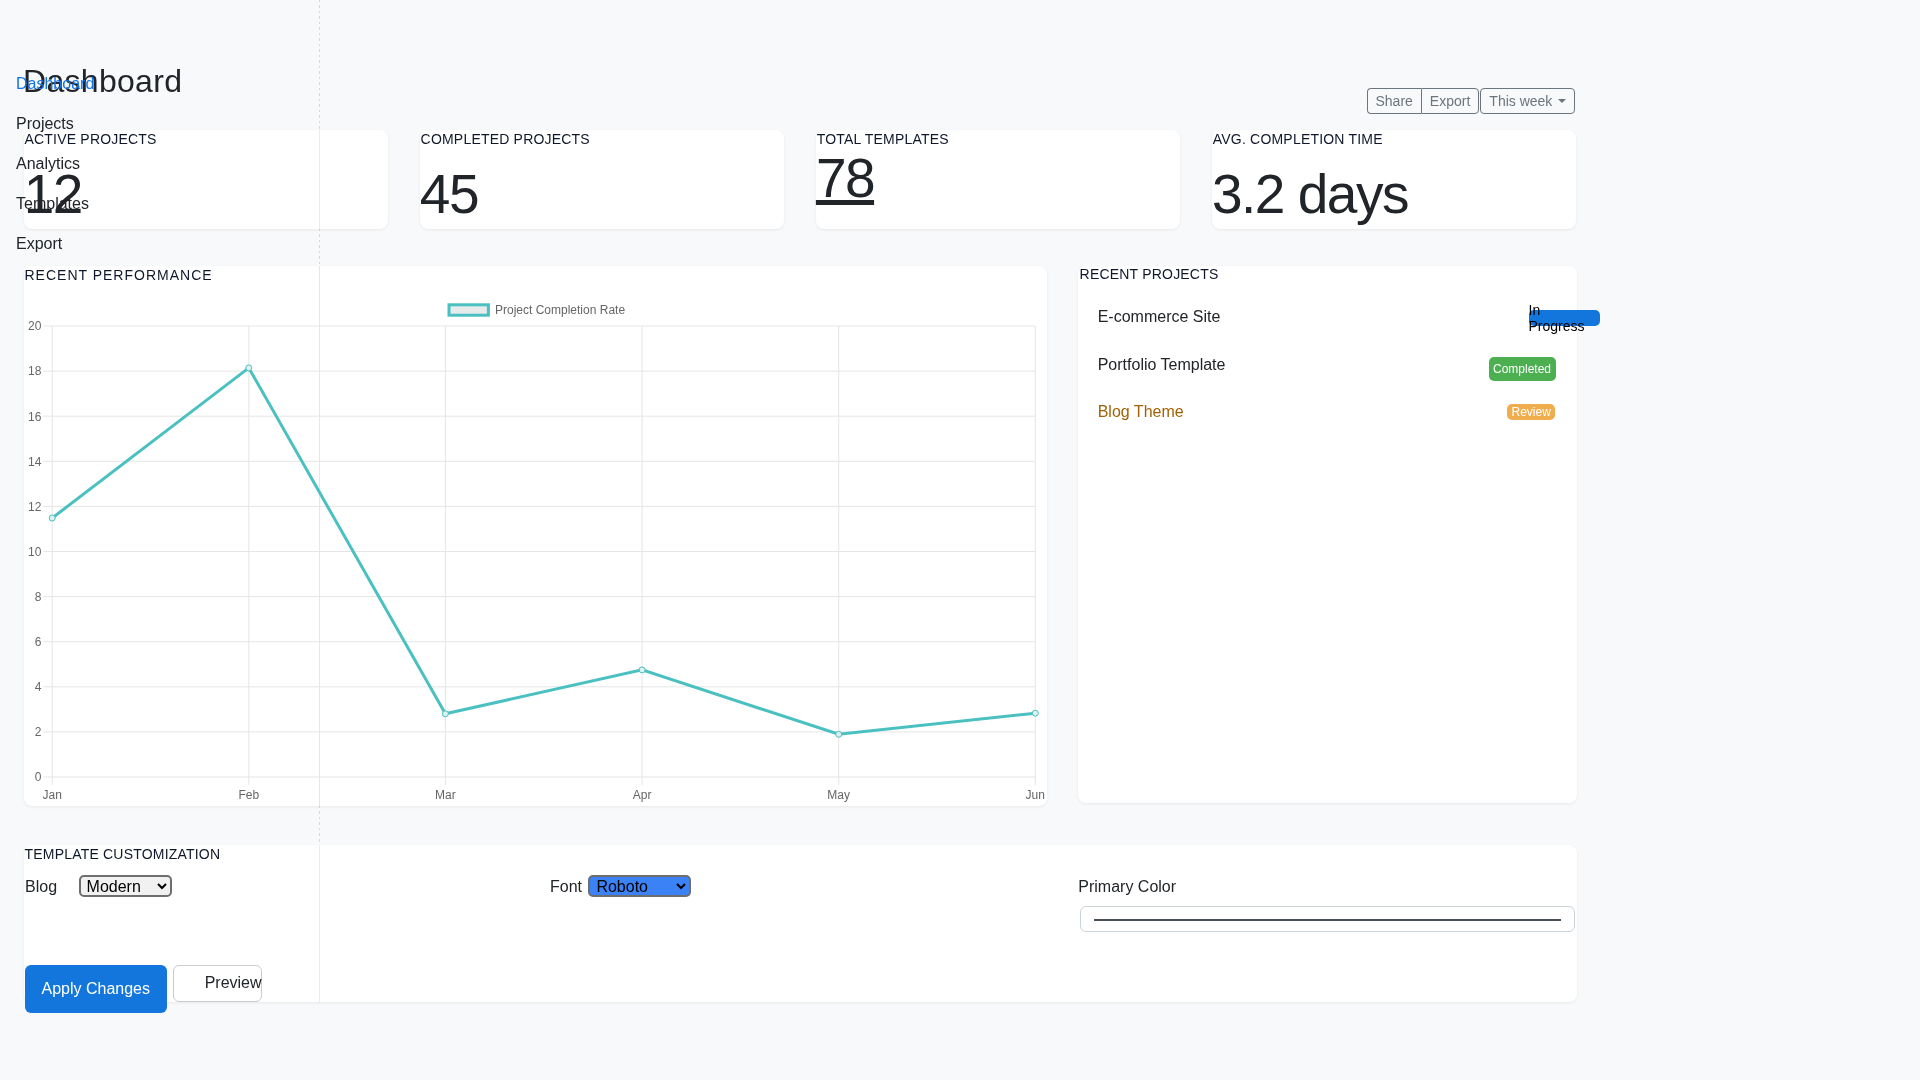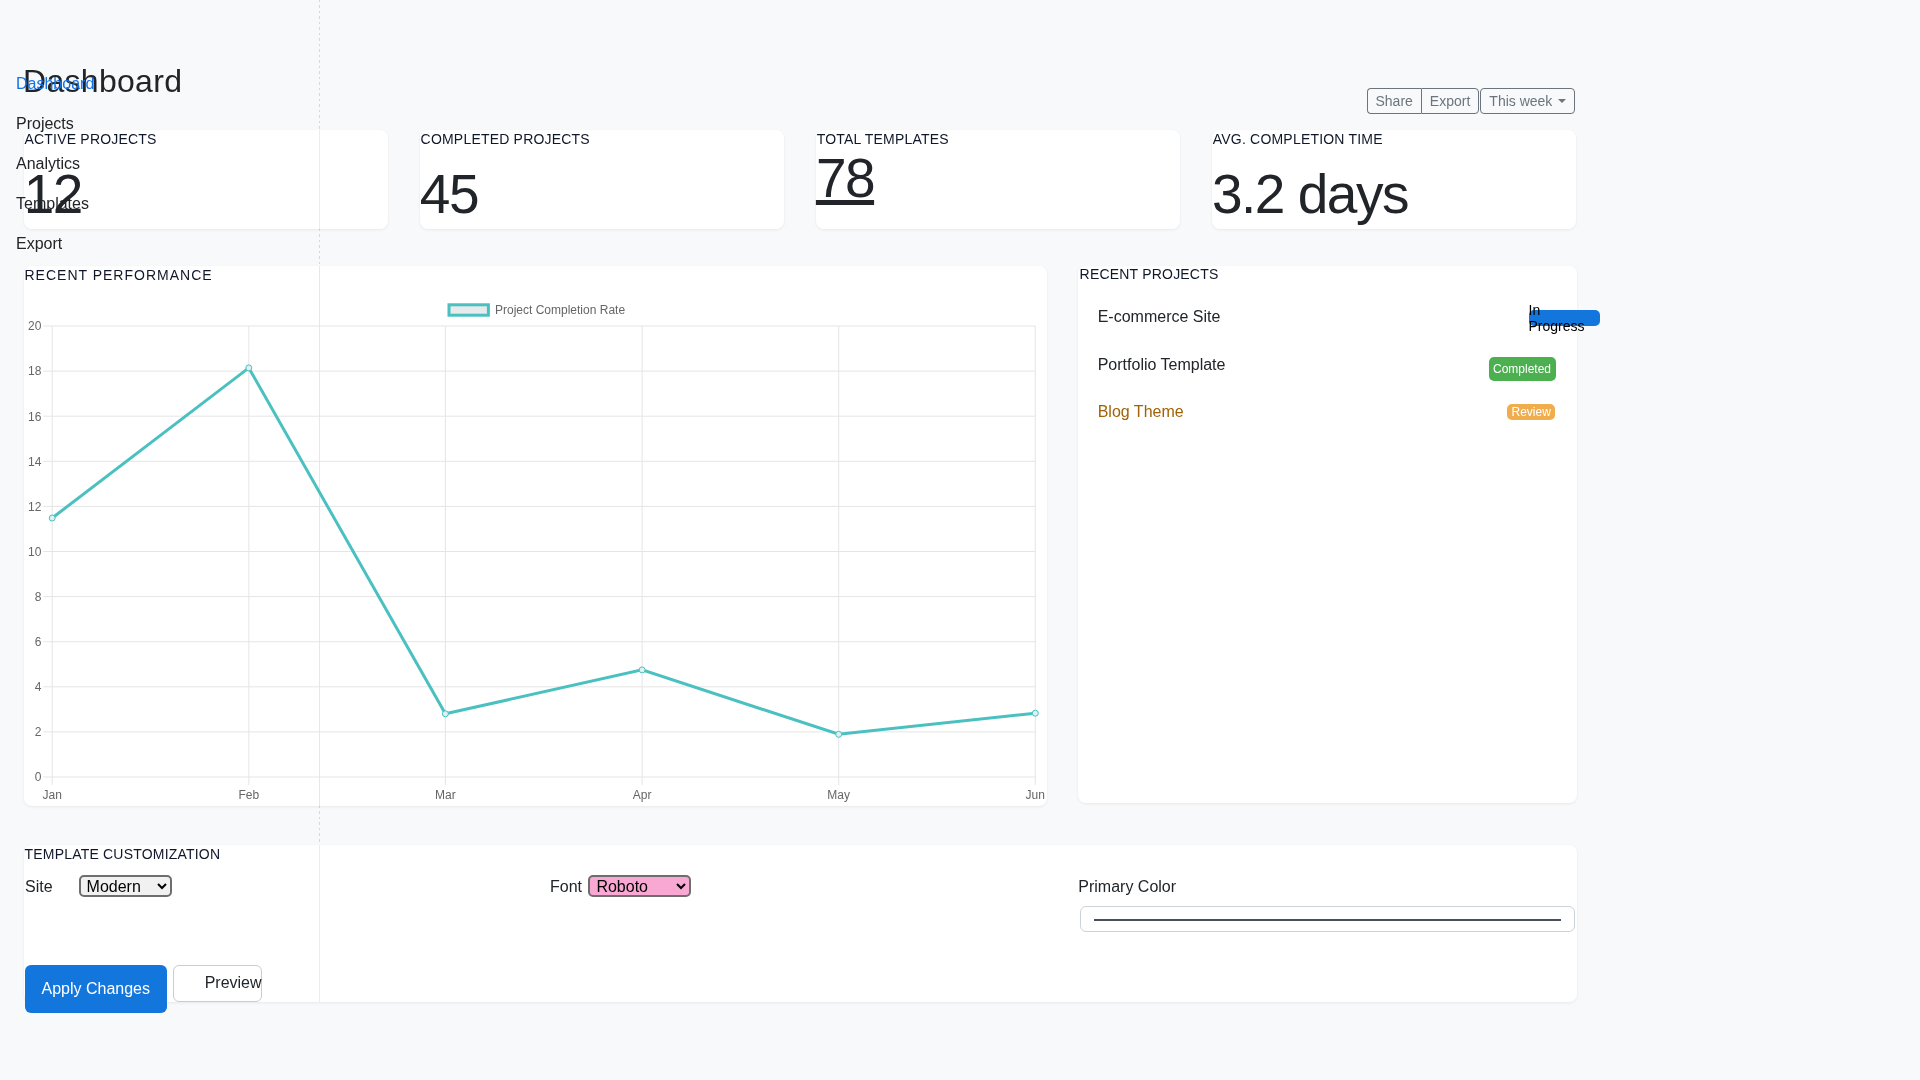--- a/index.html
+++ b/index.html
@@ -108,27 +108,27 @@
 <div class="abs" style="left:1097.7px; top:356.5px; font-size:16px; line-height:16px; color:#212529; z-index:6;">Portfolio Template</div>
 <div class="abs" style="left:1097.7px; top:403.6px; font-size:16px; line-height:16px; color:#a16207; z-index:6;">Blog Theme</div>
 
 <div class="abs" style="left:1484.5px; top:309.5px; width:71px; height:16px; background:#1376dc; border-radius:5px; color:#000000; font-size:14px; display:flex; align-items:center; justify-content:center; z-index:6;margin-left:44px;">In Progress</div>
 <div class="abs" style="left:1488.5px; top:356.6px; width:67px; height:24px; background:#4caf50; border-radius:5px; color:#fff; font-size:12px; display:flex; align-items:center; justify-content:center; z-index:6;">Completed</div>
 <div class="abs" style="left:1506.9px; top:403.7px; width:48.6px; height:16px; background:#f0ad4e; border-radius:5px; color:#fff; font-size:12px; display:flex; align-items:center; justify-content:center; z-index:6;">Review</div>
 
 <div class="card" style="left:23.5px; top:845px; width:1553px; height:157px; z-index:2;"></div>
 <div class="clabel" style="left:24.5px; top:846.5px; z-index:6;">TEMPLATE CUSTOMIZATION</div>
 
-<div class="abs" style="left:25px; top:879.4px; font-size:16px; line-height:16px; color:#212529; z-index:6;">Site</div>
+<div class="abs" style="left:25px; top:879.4px; font-size:16px; line-height:16px; color:#212529; z-index:6;">Blog</div>
 <select class="abs" style="left:78.6px; top:874.9px; width:93.3px; height:22.4px; font-size:16px; z-index:6; border:2px solid #6e6e6e; border-radius:5px; background:#f1f1f1; padding-left:2px;">
   <option>Modern</option><option>Classic</option><option>Minimal</option>
 </select>
 
 <div class="abs" style="left:550px; top:879.4px; font-size:16px; line-height:16px; color:#212529; z-index:6;">Font</div>
-<select class="abs" style="left:588.4px; top:874.9px; width:102.5px; height:22.4px; font-size:16px; z-index:6; border:2px solid #6e6e6e; border-radius:5px; background:#f9a8d4; padding-left:2px;">
+<select class="abs" style="left:588.4px; top:874.9px; width:102.5px; height:22.4px; font-size:16px; z-index:6; border:2px solid #6e6e6e; border-radius:5px; background:#3b82f6; padding-left:2px;">
   <option>Roboto</option><option>Open Sans</option><option>Lato</option>
 </select>
 
 <div class="abs" style="left:1078.3px; top:879.4px; font-size:16px; line-height:16px; color:#212529; z-index:6;">Primary Color</div>
 <div class="abs" style="left:1079.8px; top:906.4px; width:495.7px; height:26px; border:1px solid #ccd3d8; border-radius:6px; background:#fff; z-index:6;"></div>
 <div class="abs" style="left:1094px; top:918.7px; width:466.7px; height:2.3px; background:#495057; z-index:7;"></div>
 
 <div class="abs" style="left:24.5px; top:965.3px; width:142.5px; height:48px; background:#1376dc; border-radius:6px; color:#fff; font-size:16px; display:flex; align-items:center; justify-content:center; z-index:6;">Apply Changes</div>
 <div class="abs" style="left:172.6px; top:965.3px; width:89px; height:36.4px; background:#fff; border:1px solid #c9ccd0; border-radius:6px; color:#212529; font-size:16px; display:flex; align-items:center; justify-content:center; z-index:6;padding-left:32px;">Preview</div>
 

